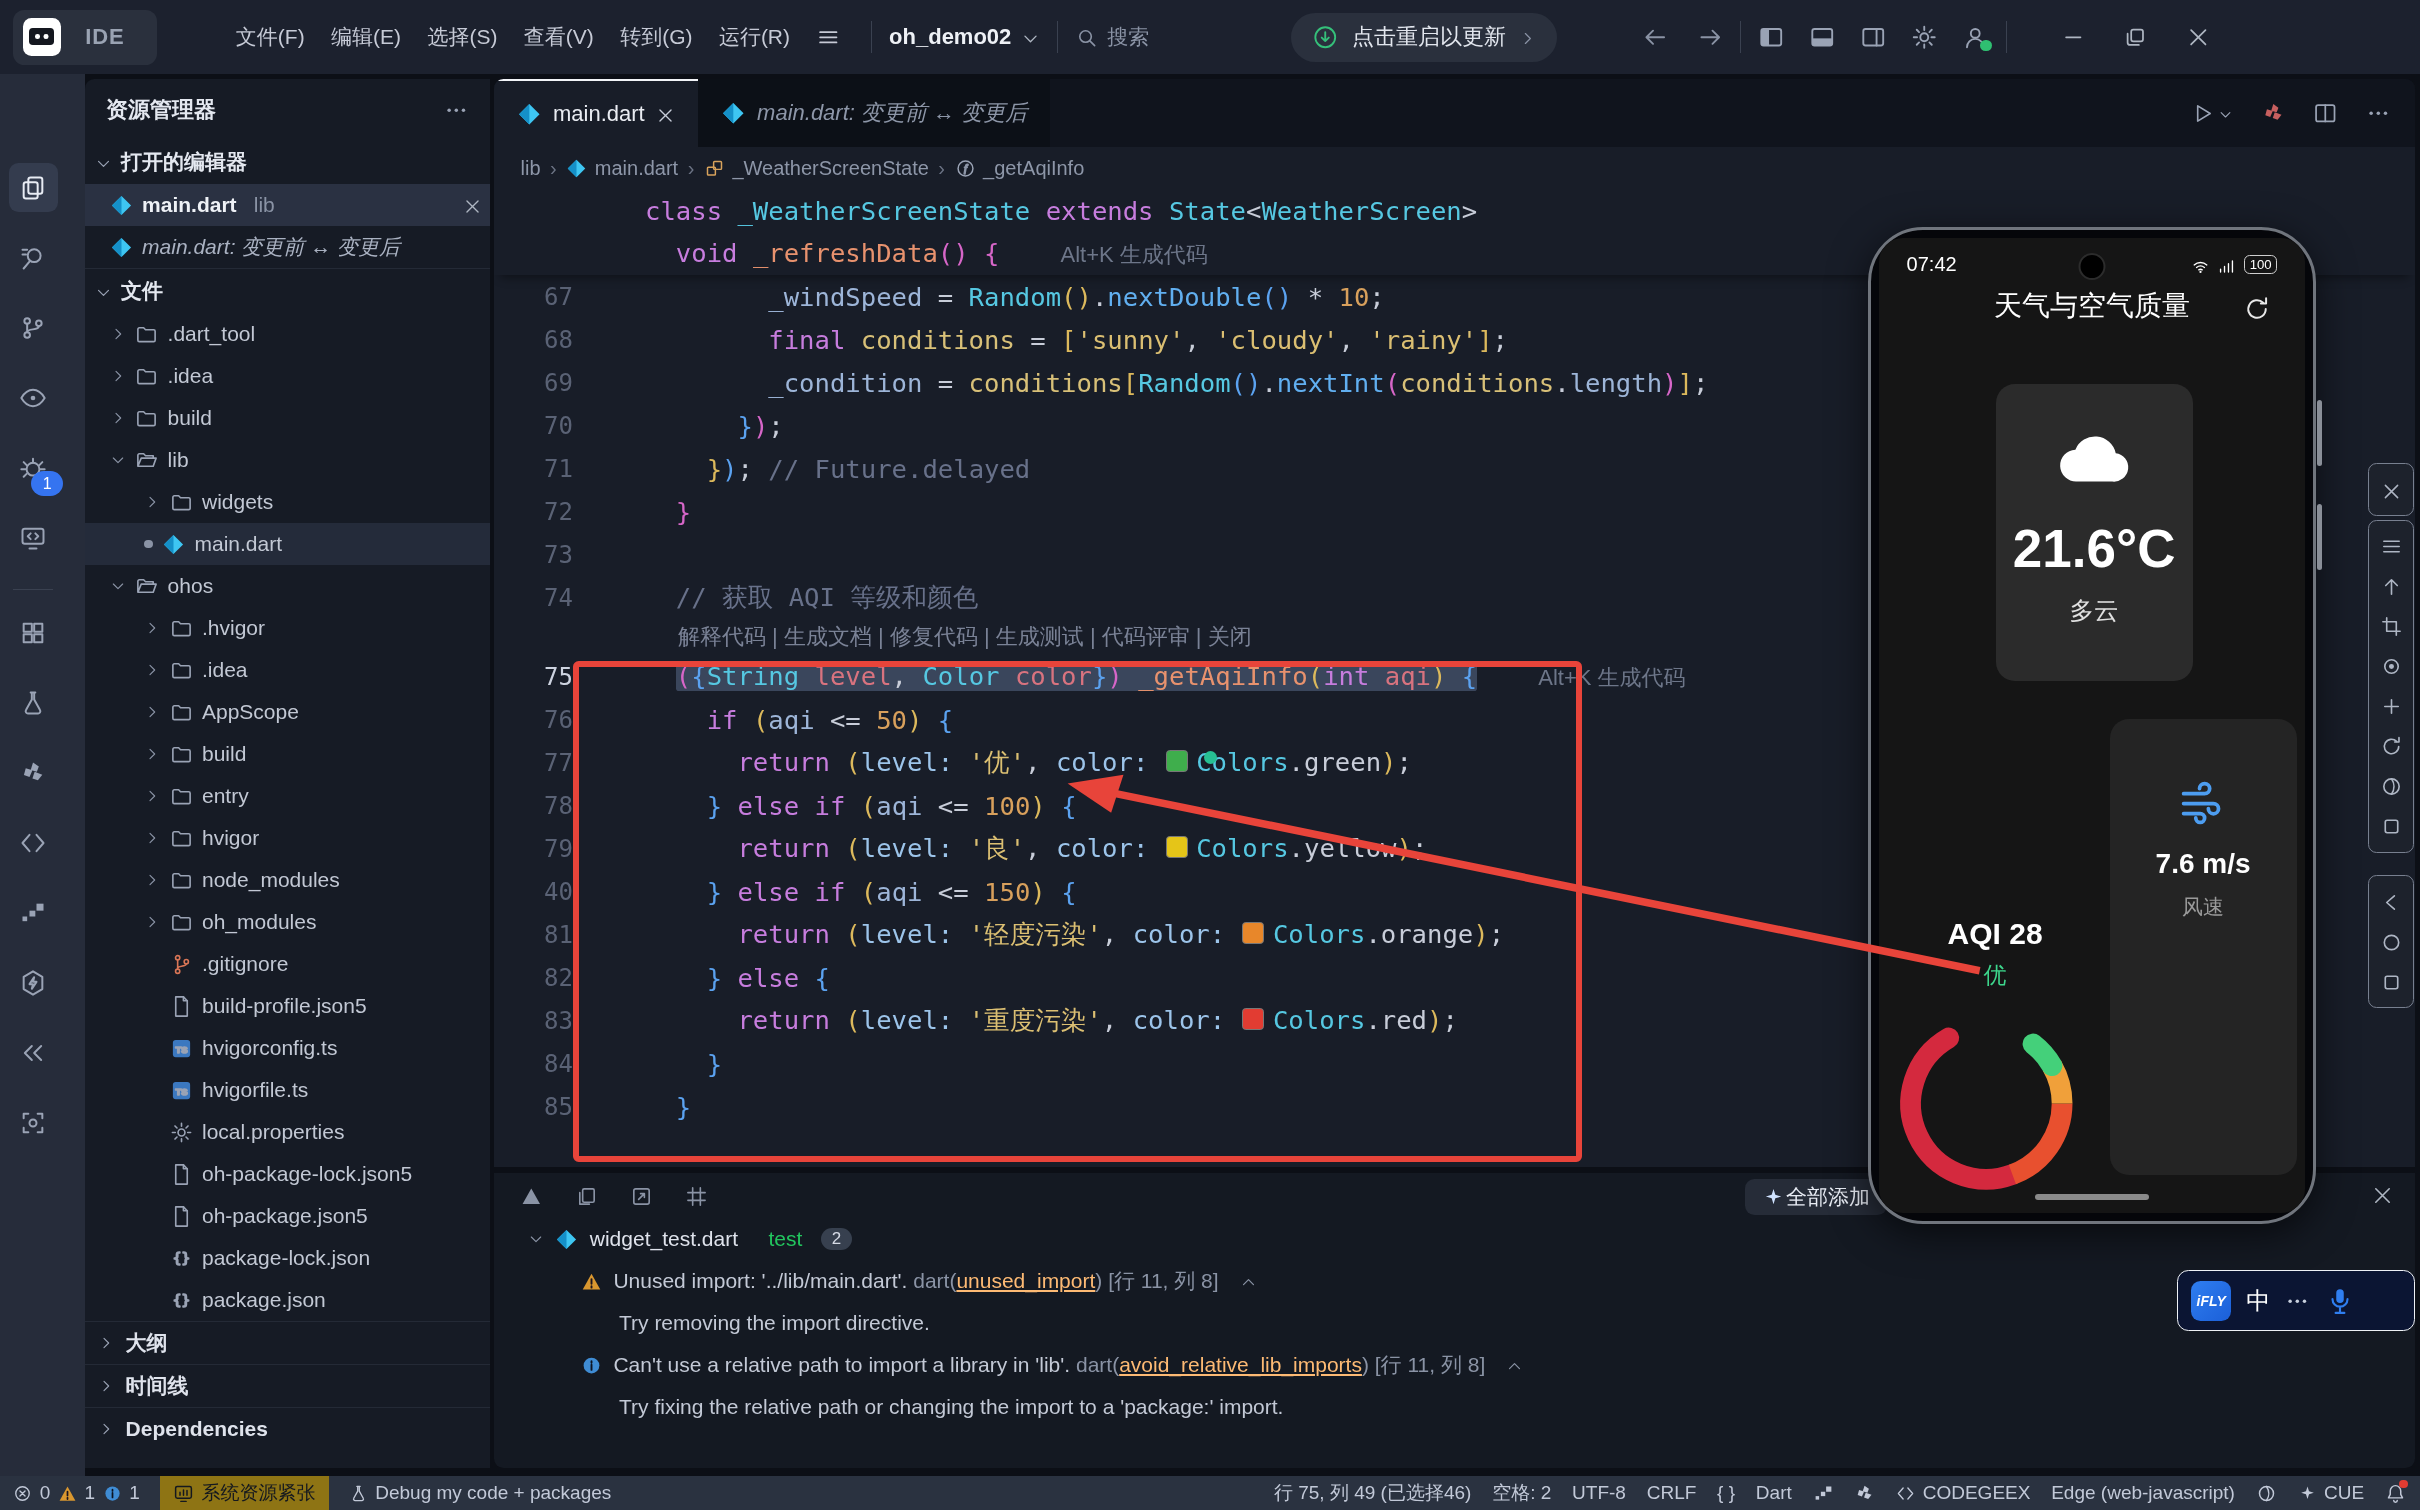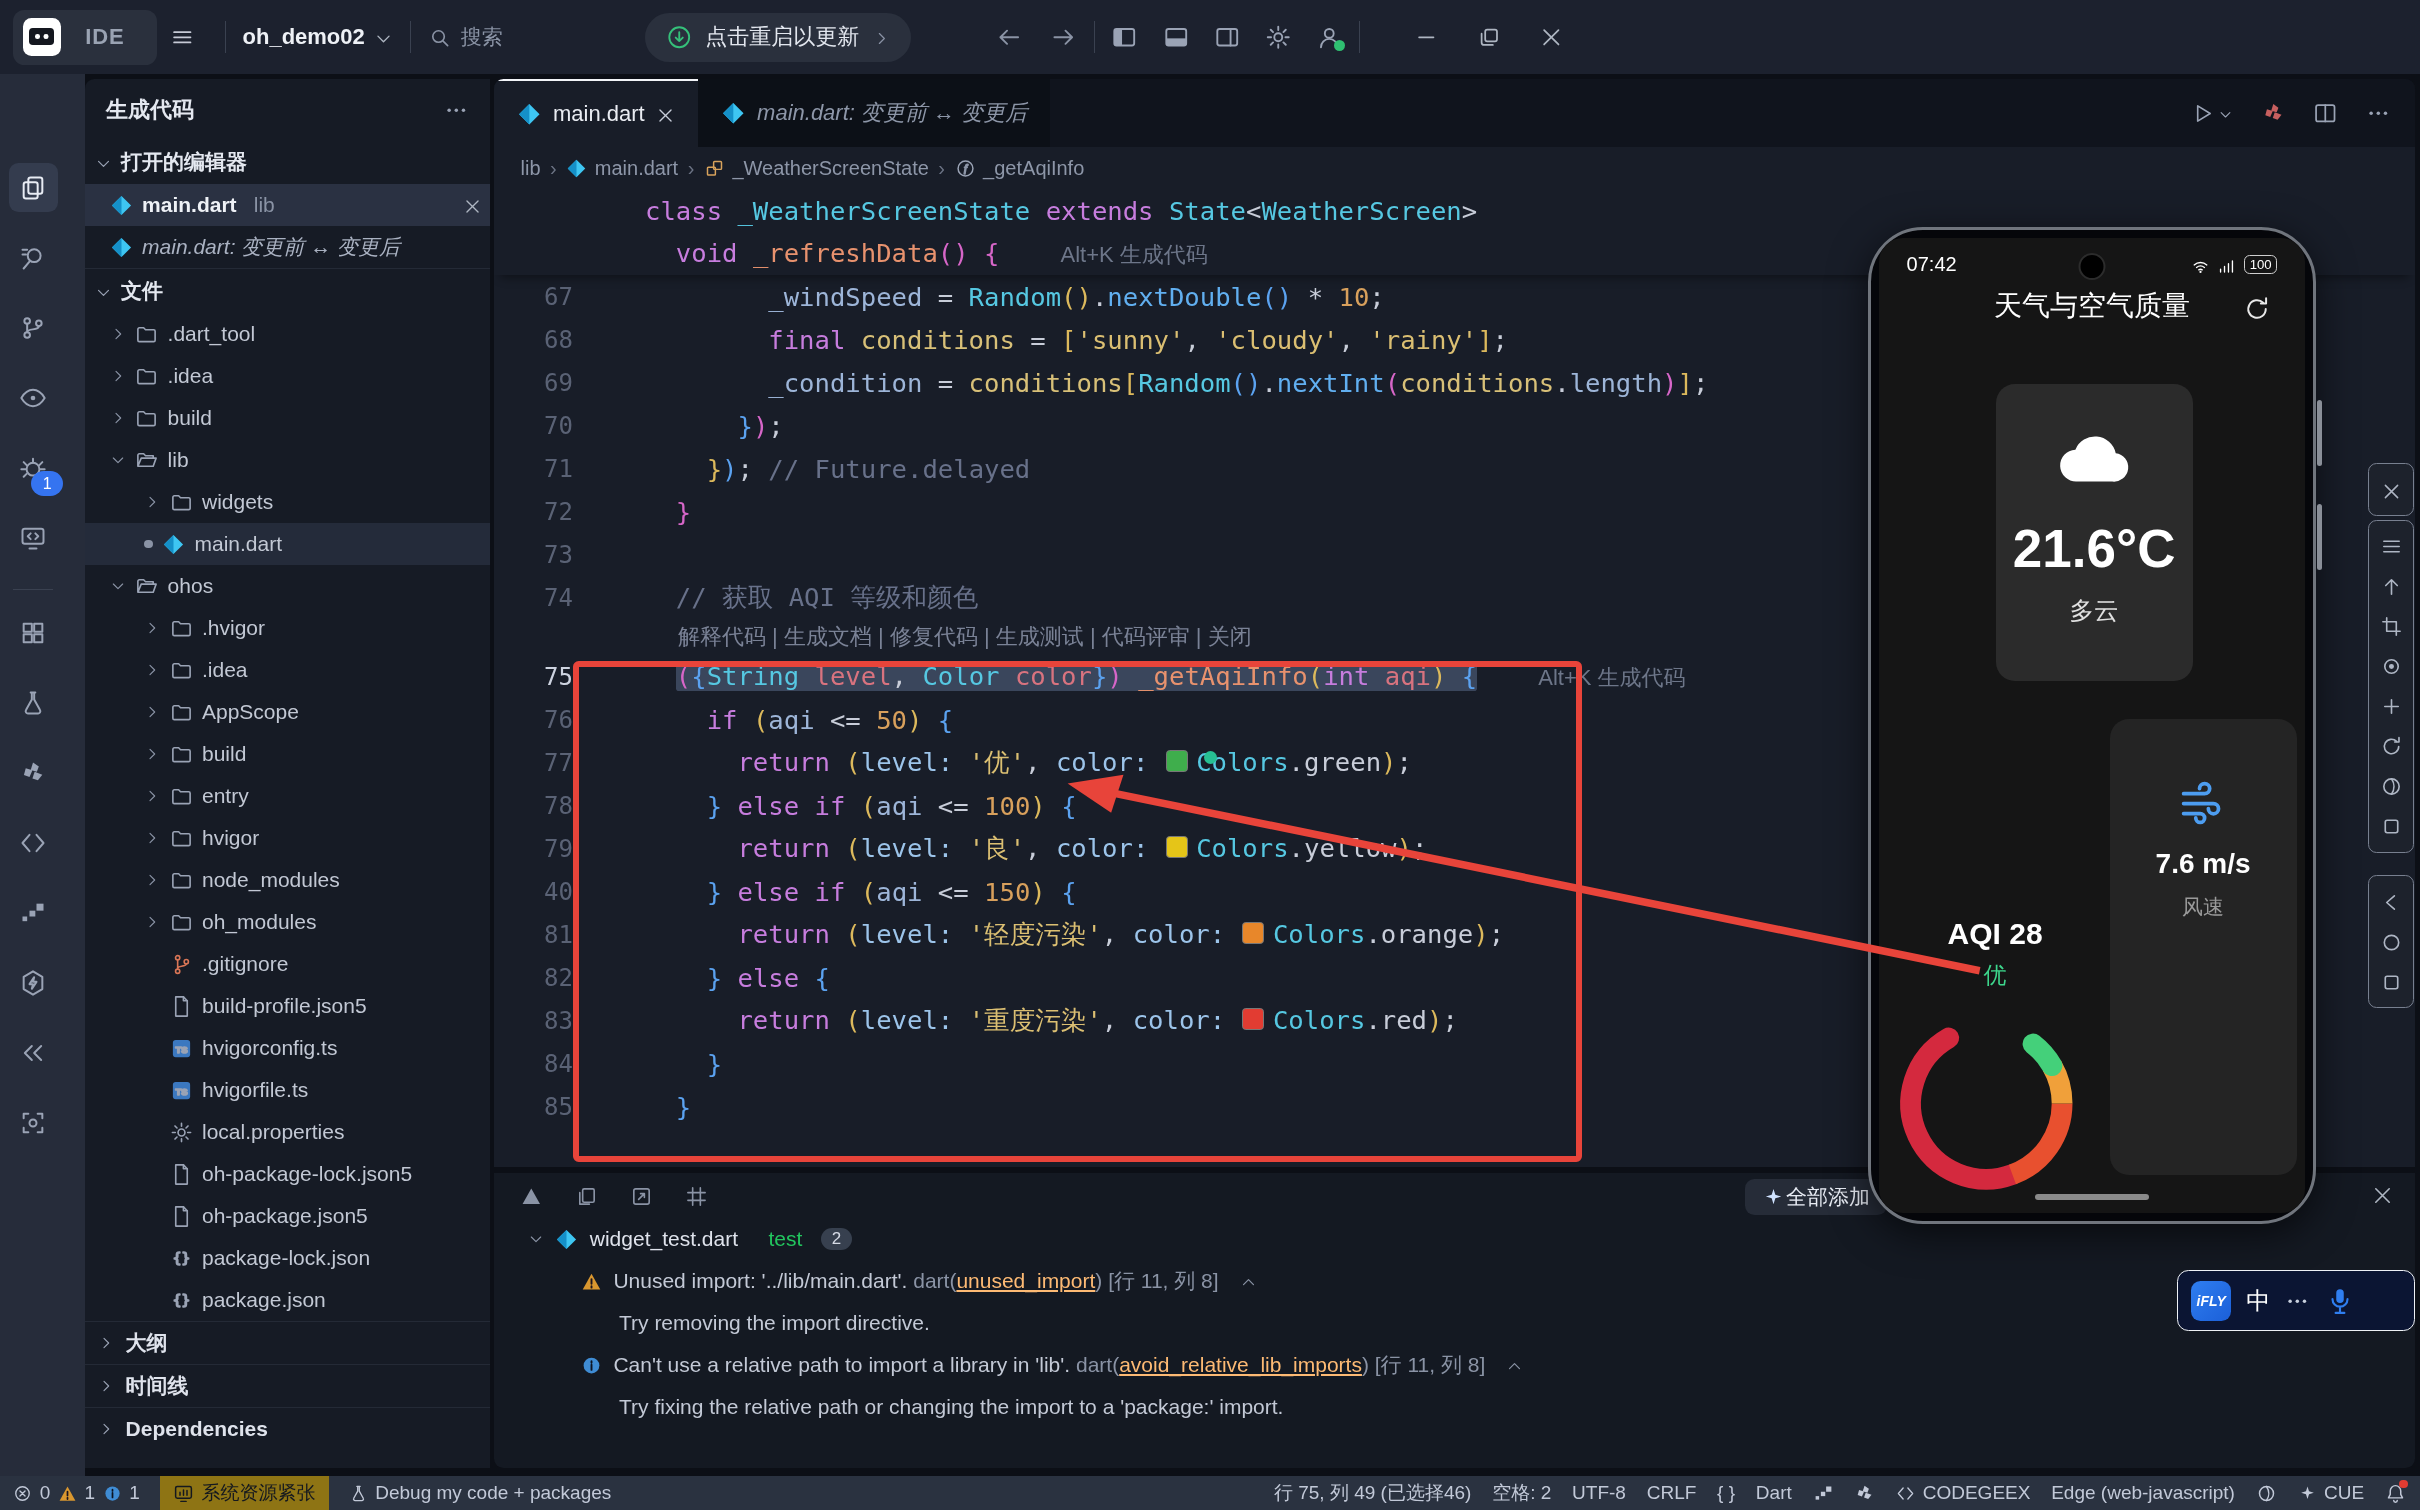--- a/index.html
+++ b/index.html
@@ -113,20 +113,28 @@
   #greendot{position:absolute;left:1204px;top:751px;width:13.2px;height:13.2px;border-radius:50%;background:#27c093;z-index:61}
 </style>
 </head>
 <body>
 
 <div id="titlebar">
   <div id="logo-pill">
     <div id="logo-sq"></div>
     <span id="ide-label">IDE</span>
   </div>
+  <div id="menubar">
+      <div class="menu-item">文件(F)</div>
+      <div class="menu-item">编辑(E)</div>
+      <div class="menu-item">选择(S)</div>
+      <div class="menu-item">查看(V)</div>
+      <div class="menu-item">转到(G)</div>
+      <div class="menu-item">运行(R)</div>
+    </div>
   <div class="menu-item">
       <span><svg class="ic" style="width:24.6px;height:24.6px;color:#c6cad6" viewBox="0 0 24 24" fill="none" stroke="currentColor" stroke-width="1.7" stroke-linecap="round" stroke-linejoin="round">
           <path d="M4 7h16M4 12h16M4 17h16"></path>
         </svg></span>
     </div>
   <div class="tb-div"></div>
   <div class="tb-item" style="font-weight:bold;font-size:22px;color:#eef1f6">
     <span>oh_demo02</span>
     <span><svg class="ic" style="width:19px;height:19px;color:#aeb6c2" viewBox="0 0 24 24" fill="none" stroke="currentColor" stroke-width="1.7" stroke-linecap="round" stroke-linejoin="round">
           <path d="M5 9l7 7 7-7"></path>
@@ -292,21 +300,21 @@
     <div class="act-item" style="top:1024px">
       <svg class="ic" style="width:28px;height:28px;color:currentColor" viewBox="0 0 24 24" fill="none" stroke="currentColor" stroke-width="1.7" stroke-linecap="round" stroke-linejoin="round">
         <path d="M4 8V4h4M16 4h4v4M20 16v4h-4M8 20H4v-4"></path>
         <circle cx="12" cy="12" r="3"></circle>
       </svg>
     </div>
   </div>
 
 <div id="sidebar">
   <div id="sb-head">
-    <span>生成代码</span>
+    <span>资源管理器</span>
     <span><svg class="ic" style="width:24.6px;height:24.6px;color:#9aa3b5" viewBox="0 0 24 24" fill="none" stroke="currentColor" stroke-width="1.7" stroke-linecap="round" stroke-linejoin="round">
           <circle cx="5" cy="12" r="1.7" fill="currentColor" stroke="none"></circle>
           <circle cx="12" cy="12" r="1.7" fill="currentColor" stroke="none"></circle>
           <circle cx="19" cy="12" r="1.7" fill="currentColor" stroke="none"></circle>
         </svg></span>
   </div>
   <div class="sb-section-head">
     <span><svg class="ic" style="width:17px;height:17px;color:#9aa3b5" viewBox="0 0 24 24" fill="none" stroke="currentColor" stroke-width="1.7" stroke-linecap="round" stroke-linejoin="round">
           <path d="M5 9l7 7 7-7"></path>
         </svg></span>

